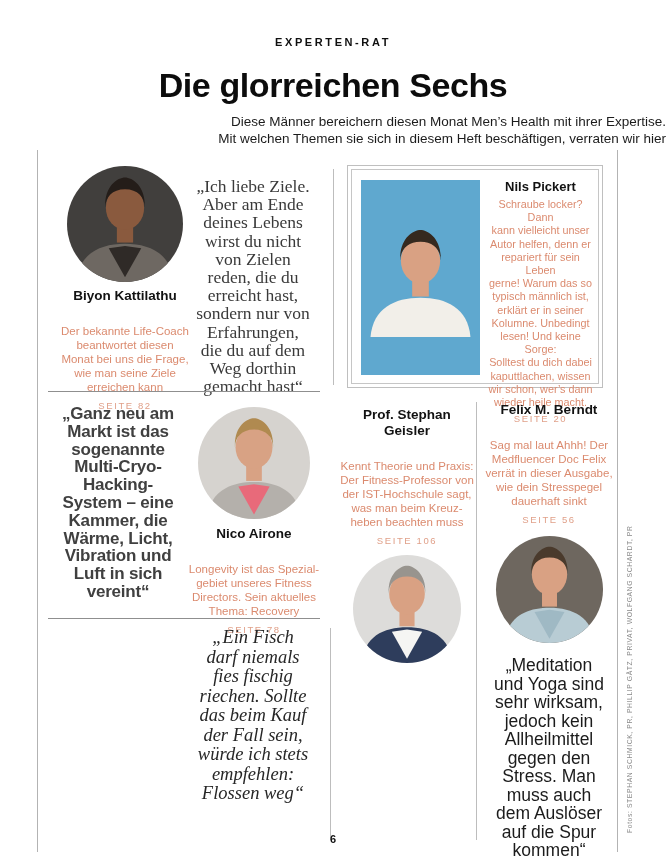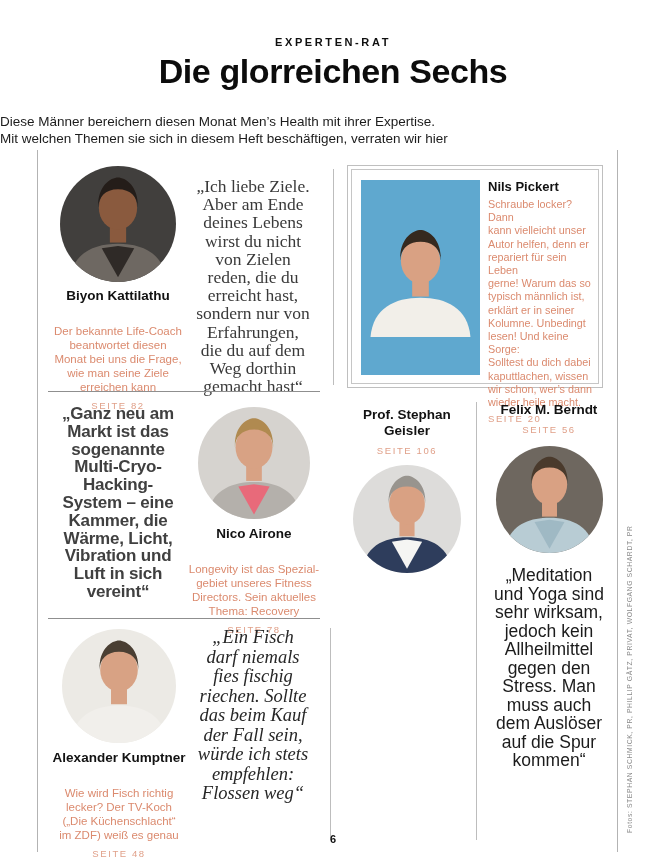--- a/index.html
+++ b/index.html
@@ -3,23 +3,23 @@
 <meta charset="utf-8">
 <style>
   html,body{margin:0;padding:0;background:#ffffff;}
   .page{
     position:relative;width:666px;height:867px;background:#ffffff;overflow:hidden;
     font-family:"Liberation Sans",sans-serif;color:#141414;border-radius:24px;
   }
   
   .kicker{position:absolute;top:36px;left:0;width:100%;text-align:center;
     font-size:11px;font-weight:bold;letter-spacing:2.6px;color:#101010;}
-  .title{position:absolute;top:52px;left:0;width:100%;text-align:center;
+  .title{position:absolute;top:66px;left:0;width:100%;text-align:center;
     font-size:34px;font-weight:800;letter-spacing:-0.4px;color:#0c0c0c;}
-  .subtitle{position:absolute;top:113px;left:0;width:100%;text-align:left;
+  .subtitle{position:absolute;top:113px;left:0;width:100%;text-align:right;
     font-size:13.5px;line-height:17px;color:#1c1c1c;white-space:pre-line;}
   
   .vrule{position:absolute;width:1px;background:#bdbdbd;}
   .hrule{position:absolute;height:1px;background:#8f8f8f;}
   .edge{background:#b3b3b3;}
   
   .card{position:absolute;text-align:center;}
   .name{font-size:13.5px;font-weight:bold;color:#121212;line-height:16px;}
   .bio{margin-top:20px;font-size:11.5px;line-height:14px;color:#db8a6e;white-space:pre-line;}
   .pageref{margin-top:6px;font-size:9.5px;letter-spacing:1.6px;color:#e0a089;}
@@ -32,21 +32,21 @@
   .q-sans{font-size:17.5px;line-height:18.5px;color:#1b1b1b;}
   
   .avatar{position:relative;overflow:hidden;background:var(--bg);margin:0 auto;}
   .avatar.round{border-radius:50%;}
   .avatar svg{width:100%;height:100%;display:block;}
   
   .frame{position:absolute;left:347px;top:165px;width:256px;height:223px;
     border:1px solid #bfbfbf;padding:3px;box-sizing:border-box;}
   .frame-inner{position:relative;width:100%;height:100%;border:1px solid #c6c6c6;box-sizing:border-box;}
   .frame-photo{position:absolute;left:9px;top:10px;width:119px;height:195px;}
-  .frame-text{position:absolute;left:136px;right:5px;top:9px;}
+  .frame-text{position:absolute;left:136px;right:5px;top:9px;text-align:center;}
   .frame-text .name{font-size:13px;}
   .frame-text .bio{margin-top:3px;font-size:10.8px;line-height:13.2px;}
   .frame-text .pageref{margin-top:4px;}
   
   .pagenum{position:absolute;left:0;top:833px;width:666px;text-align:center;
     font-size:11px;font-weight:bold;color:#111;}
   .credits{position:absolute;left:626px;top:833px;transform:rotate(-90deg);
     transform-origin:0 0;white-space:nowrap;font-size:6.8px;letter-spacing:0.6px;color:#8a8a8a;}
 </style>
 </head>
@@ -67,21 +67,21 @@
 <div class="page">
 
   <div class="kicker">EXPERTEN-RAT</div>
   <div class="title">Die glorreichen Sechs</div>
   <div class="subtitle">Diese Männer bereichern diesen Monat Men’s Health mit ihrer Expertise.
 Mit welchen Themen sie sich in diesem Heft beschäftigen, verraten wir hier</div>
 
   <div class="vrule edge" style="left:37px;top:150px;height:702px"></div>
   <div class="vrule edge" style="left:617px;top:150px;height:702px"></div>
 
-  <div class="card" style="left:48px;top:166px;width:140px">
+  <div class="card" style="left:55px;top:166px;width:140px">
     <div class="avatar round" style="width:116px;height:116px;--bg:#413f3d;--skin:#8a5a3e;--hair:#241d19;--jacket:#6e6862;--shirt:#2f2a27">
       <svg viewBox="0 0 100 100">
           <use href="#person-bust"></use>
         </svg>
     </div>
     <div class="name" style="margin-top:6px">Biyon Kattilathu</div>
     <div class="bio">Der bekannte Life-Coach
 beantwortet diesen
 Monat bei uns die Frage,
 wie man seine Ziele
@@ -154,60 +154,57 @@
     <div class="name" style="margin-top:7px">Nico Airone</div>
     <div class="bio">Longevity ist das Spezial-
 gebiet unseres Fitness
 Directors. Sein aktuelles
 Thema: Recovery</div>
     <div class="pageref">SEITE 78</div>
   </div>
 
   <div class="hrule" style="left:48px;top:618px;width:272px"></div>
 
-  <div class="card" style="left:48px;top:629px;width:142px">
-    <div class="avatar round" style="width:114px;height:114px;--bg:#eceae5;--skin:#d8a284;--hair:#4a3f33;--jacket:#f1efeb;--shirt:#f1efeb">
-      <svg viewBox="0 0 100 100">
-          <use href="#person-bust"></use>
-        </svg>
-    </div>
-    <div class="name" style="margin-top:7px">Alexander Kumptner</div>
-    <div class="bio">Wie wird Fisch richtig
-lecker? Der TV-Koch
-(„Die Küchenschlacht“
-im ZDF) weiß es genau</div>
-    <div class="pageref">SEITE 48</div>
-  </div>
 
   <div class="quote q-italic" style="left:180px;top:628px;width:146px">„Ein Fisch
 darf niemals
 fies fischig
 riechen. Sollte
 das beim Kauf
 der Fall sein,
 würde ich stets
 empfehlen:
 Flossen weg“</div>
 
   <div class="vrule" style="left:330px;top:628px;height:212px"></div>
 
   <div class="card" style="left:340px;top:402px;width:134px">
     <div class="name" style="margin-top:5px">Prof. Stephan Geisler</div>
+    <div class="bio">Kennt Theorie und Praxis:
+Der Fitness-Professor von
+der IST-Hochschule sagt,
+was man beim Kreuz-
+heben beachten muss</div>
     <div class="pageref">SEITE 106</div>
     <div class="avatar round" style="width:108px;height:108px;margin-top:9px;--bg:#dddcda;--skin:#d9a183;--hair:#98948e;--jacket:#2e3d5c;--shirt:#f5f5f3">
       <svg viewBox="0 0 100 100">
           <use href="#person-bust"></use>
         </svg>
     </div>
   </div>
 
   <div class="vrule" style="left:476px;top:402px;height:438px"></div>
 
   <div class="card" style="left:482px;top:402px;width:134px">
     <div class="name">Felix M. Berndt</div>
+    <div class="bio">Sag mal laut Ahhh! Der
+Medfluencer Doc Felix
+verrät in dieser Ausgabe,
+wie dein Stresspegel
+dauerhaft sinkt</div>
     <div class="pageref">SEITE 56</div>
     <div class="avatar round" style="width:107px;height:107px;margin-top:11px;--bg:#6e675f;--skin:#d9a183;--hair:#4a3a2c;--jacket:#b8ccd4;--shirt:#9fb9c4">
       <svg viewBox="0 0 100 100">
           <use href="#person-bust"></use>
         </svg>
     </div>
     <div class="quote q-sans" style="position:static;white-space:pre-line;margin-top:13px">„Meditation
 und Yoga sind
 sehr wirksam,
 jedoch kein

